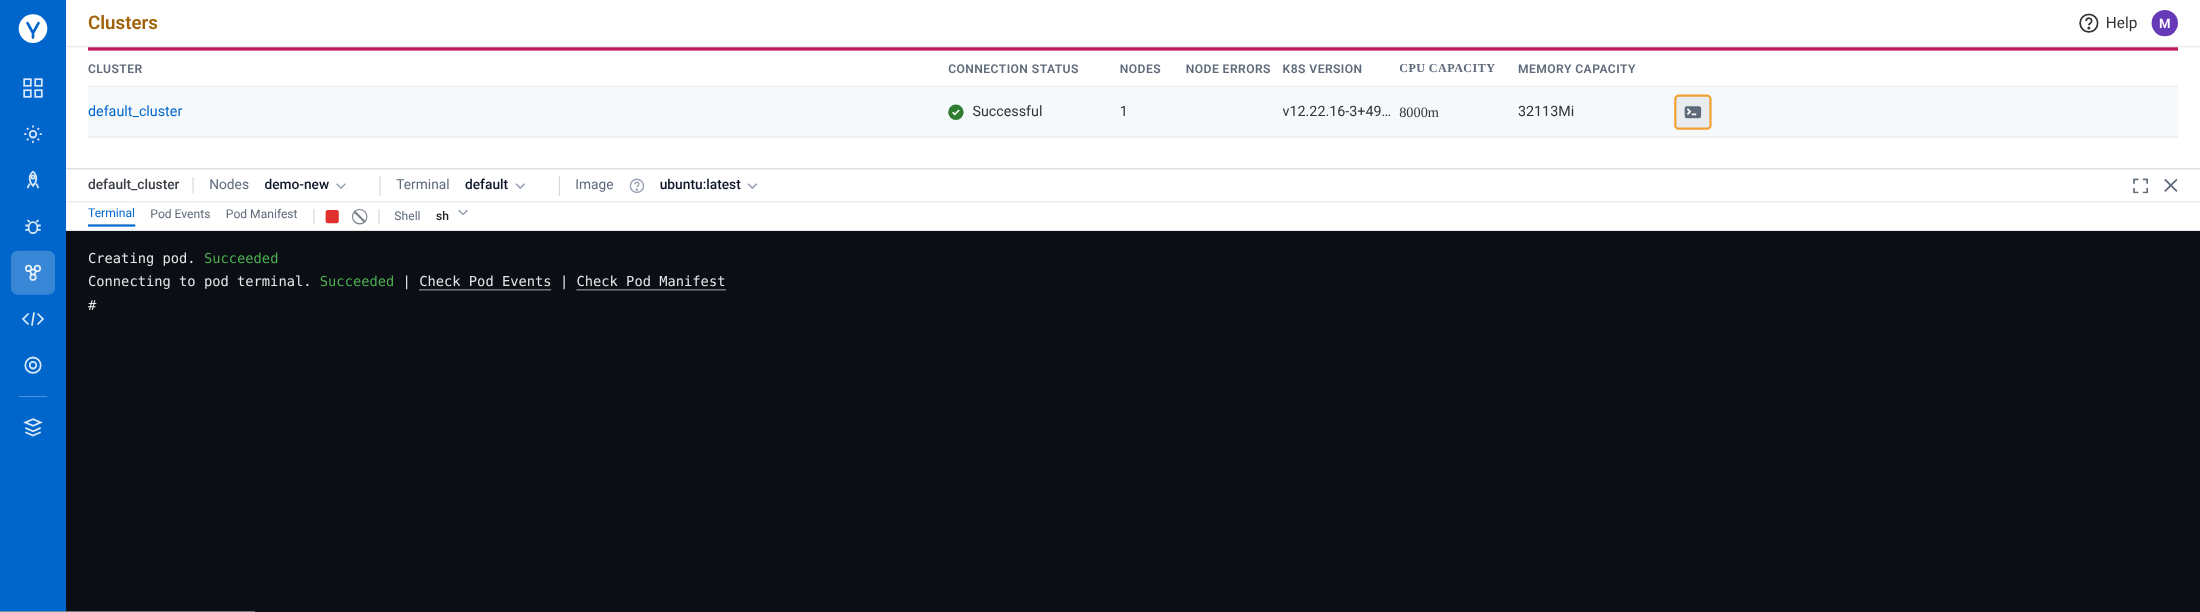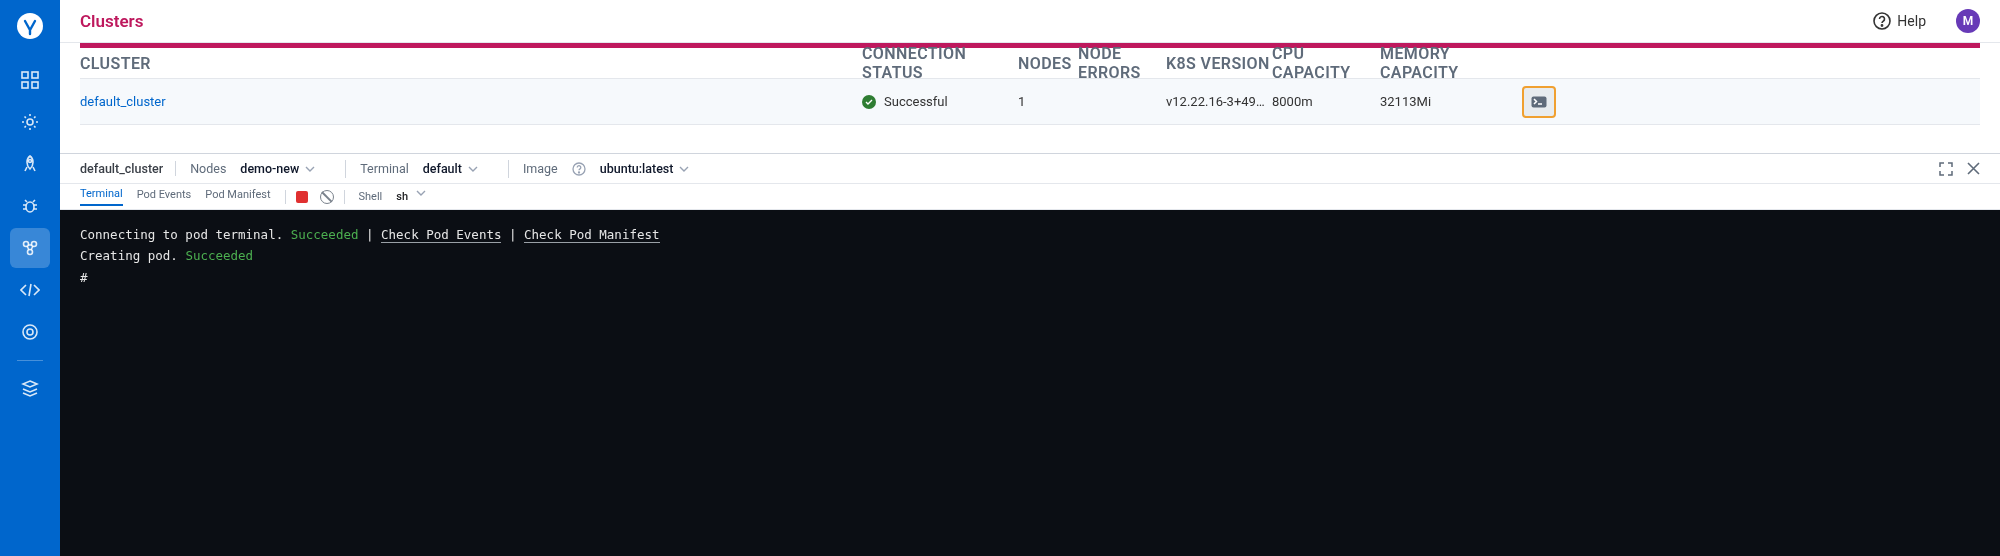--- a/index.html
+++ b/index.html
@@ -11,41 +11,41 @@
 .sidebar-logo { width: 28px; height: 28px; margin-bottom: 18px; display: flex; align-items: center; justify-content: center; }
 .sidebar-item { width: 40px; height: 40px; display: flex; align-items: center; justify-content: center; border-radius: 6px; cursor: pointer; color: rgba(255,255,255,0.85); }
 .sidebar-item.active { background: rgba(255,255,255,0.22); }
 .sidebar-divider { width: 26px; height: 1px; background: rgba(255,255,255,0.28); margin: 6px 0; }
 
 
 .main { flex: 1; display: flex; flex-direction: column; }
 
 
 .header { height: 43px; border-bottom: 1px solid #e4e7ec; display: flex; align-items: center; padding: 0 20px; }
-.header-title { font-size: 17px; font-weight: 600; color: #be185d; flex: 1; }
-.help-btn { display: flex; align-items: center; gap: 6px; font-size: 14px; color: #333; cursor: pointer; margin-right: 30px; }
+.header-title { font-size: 17px; font-weight: 600; color: #a16207; flex: 1; }
+.help-btn { display: flex; align-items: center; gap: 6px; font-size: 14px; color: #333; cursor: pointer; margin-right: 13px; }
 .avatar { width: 24px; height: 24px; border-radius: 50%; background: #673ab7; color: #fff; font-size: 12px; font-weight: 600; display: flex; align-items: center; justify-content: center; }
 
 
 .toolbar { height: 48px; display: flex; align-items: center; padding: 8px 20px; }
 .search-box { width: 234px; height: 30px; border: 1px solid #d0d5dd; border-radius: 4px; display: flex; align-items: center; padding: 0 10px; color: #98a2b3; }
 .search-box input { border: none; outline: none; margin-left: 8px; font-size: 13px; flex: 1; background: transparent; }
 .refresh-area { margin-left: auto; display: flex; align-items: center; gap: 10px; font-size: 13px; }
 .refresh-link { color: #0066cc; cursor: pointer; }
 
 
 .table-wrap { padding: 0 20px; }
-.thead { display: flex; height: 36px; align-items: center; text-transform: uppercase; font-size: 16px; font-weight: 600; letter-spacing: 0.4px; color: #5f6b7a; border-top: 5px solid #be185d; border-bottom: 1px solid #e4e7ec; }
+.thead { display: flex; height: 36px; align-items: center; text-transform: uppercase; font-size: 11px; font-weight: 600; letter-spacing: 0.4px; color: #5f6b7a; border-top: 3px solid #be185d; border-bottom: 1px solid #e4e7ec; }
 .trow { display: flex; height: 46px; align-items: center; background: #f6f9fc; border-bottom: 1px solid #e4e7ec; }
 .c-cluster { width: 782px; padding-left: 0; }
 .c-status { width: 156px; }
 .c-nodes { width: 60px; }
 .c-nerr { width: 88px; }
 .c-k8s { width: 106px; }
-.c-cpu { width: 108px; }
+.c-cpu { width: 108px; font-family: Liberation Serif, serif; }
 .c-mem { width: 112px; }
 .c-act { width: 64px; display: flex; justify-content: flex-end; }
 .cluster-link { color: #0066cc; cursor: pointer; }
 .status-ok { display: flex; align-items: center; gap: 8px; }
 .status-dot { width: 14px; height: 14px; border-radius: 50%; background: #2e7d32; display: flex; align-items: center; justify-content: center; }
 .term-btn { width: 34px; height: 32px; border: 2px solid #f0a030; border-radius: 4px; background: #e8ecef; display: flex; align-items: center; justify-content: center; cursor: pointer; color: #5f6b7a; }
 
 
 .panel { margin-top: 28px; border-top: 1px solid #d0d5dd; display: flex; flex-direction: column; flex: 1; }
 .panel-hdr { height: 30px; display: flex; align-items: center; padding: 0 20px; font-size: 12.5px; border-bottom: 1px solid #e4e7ec; gap: 14px; }
@@ -246,19 +246,19 @@
         <span class="fld-label">Shell</span>
         <span class="shell-sel">
           <span style="color:#202124;font-weight:500">sh</span>
           <svg class="chevron" width="10" height="6" viewBox="0 0 10 6">
               <path d="M1 1l4 4 4-4" stroke="#98a2b3" fill="none" stroke-width="1.4"></path>
             </svg>
         </span>
       </div>
 
       <div class="console">
+        <div><span>Creating pod.</span> <span class="ok">Succeeded</span></div>
         <div><span>Connecting to pod terminal.</span> <span class="ok">Succeeded</span> | <a>Check Pod Events</a> | <a>Check Pod Manifest</a></div>
-        <div><span>Creating pod.</span> <span class="ok">Succeeded</span></div>
         <div>#</div>
       </div>
     </div>
   </div>
 </div>
 
 </body></html>

